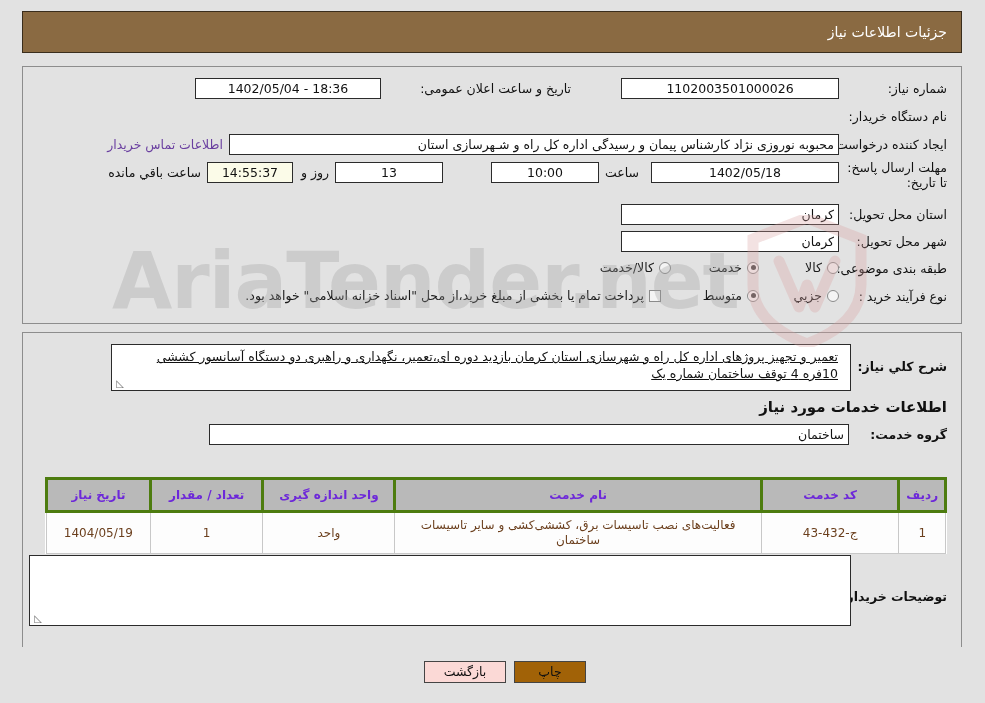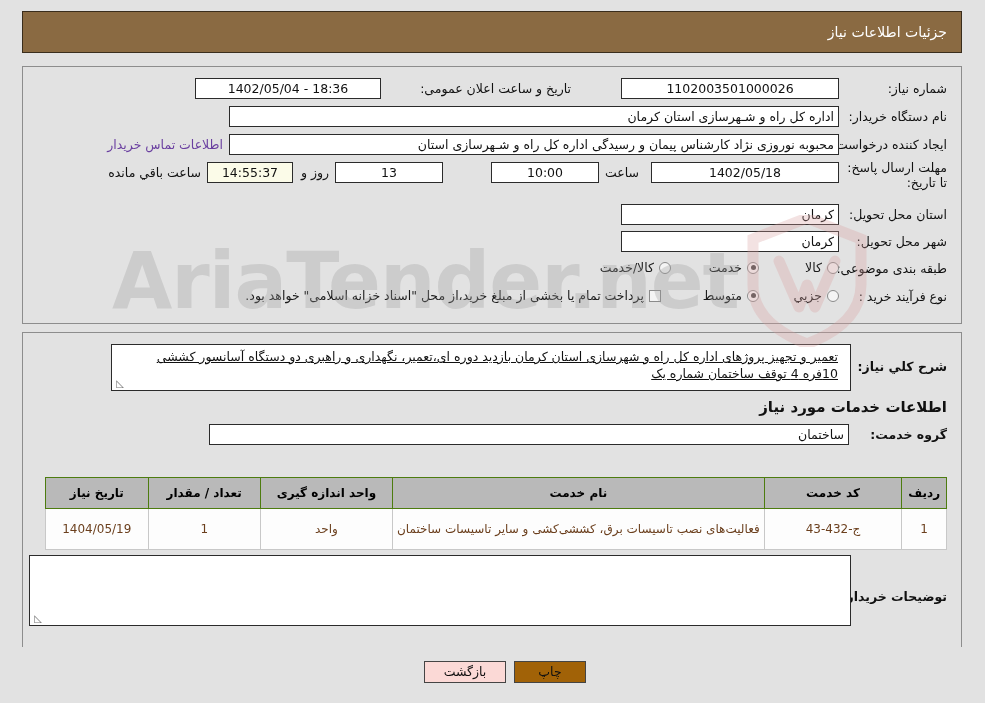--- a/index.html
+++ b/index.html
@@ -200,23 +200,23 @@
     left: 45px;
     top: 477px;
     width: 902px;
     border-collapse: collapse;
     font-size: 12px;
     z-index: 4;
     background: #fff;
   }
   #svc-table th {
     background: #b9b9b9;
-    border: 1px solid #4d7c0f;
+    border: 3px solid #4d7c0f;
     font-weight: bold;
-    color: #000000;
+    color: #6d28d9;
     height: 26px;
     padding: 2px 4px;
     font-size: 12px;
   }
   #svc-table td {
     background: #fdfdfd;
     border: 1px solid #c8c8c8;
     color: #6b3f1d;
     text-align: center;
     padding: 5px 4px;
@@ -264,21 +264,20 @@
 
 <div class="panel" id="panel-top">
 
   <div class="lbl" style="right:14px; top:14px;">شماره نیاز:</div>
   <div class="fld center" style="right:122px; top:11px; width:218px;">1102003501000026</div>
 
   <div class="lbl" style="right:390px; top:14px;">تاریخ و ساعت اعلان عمومی:</div>
   <div class="fld center" style="right:580px; top:11px; width:186px;">18:36 - 1402/05/04</div>
 
   <div class="lbl" style="right:14px; top:42px;">نام دستگاه خریدار:</div>
-  <div class="fld" style="right:122px; top:39px; width:610px;">اداره کل راه و شـهرسازی استان کرمان</div>
 
   <div class="lbl" style="right:14px; top:70px;">ایجاد کننده درخواست:</div>
   <div class="fld" style="right:122px; top:67px; width:610px;">محبوبه نوروزی نژاد کارشناس پیمان و رسیدگی اداره کل راه و شـهرسازی استان</div>
   <a class="contact-link" style="right:738px; top:70px;">اطلاعات تماس خریدار</a>
 
   <div class="lbl" style="right:14px; top:93px; width:100px; line-height:15px; white-space:normal;">مهلت ارسال پاسخ: تا تاریخ:</div>
   <div class="fld center" style="right:122px; top:95px; width:188px;">1402/05/18</div>
   <div class="plain" style="right:322px; top:98px;">ساعت</div>
   <div class="fld center" style="right:362px; top:95px; width:108px;">10:00</div>
   <div class="fld center" style="right:518px; top:95px; width:108px;">13</div>

